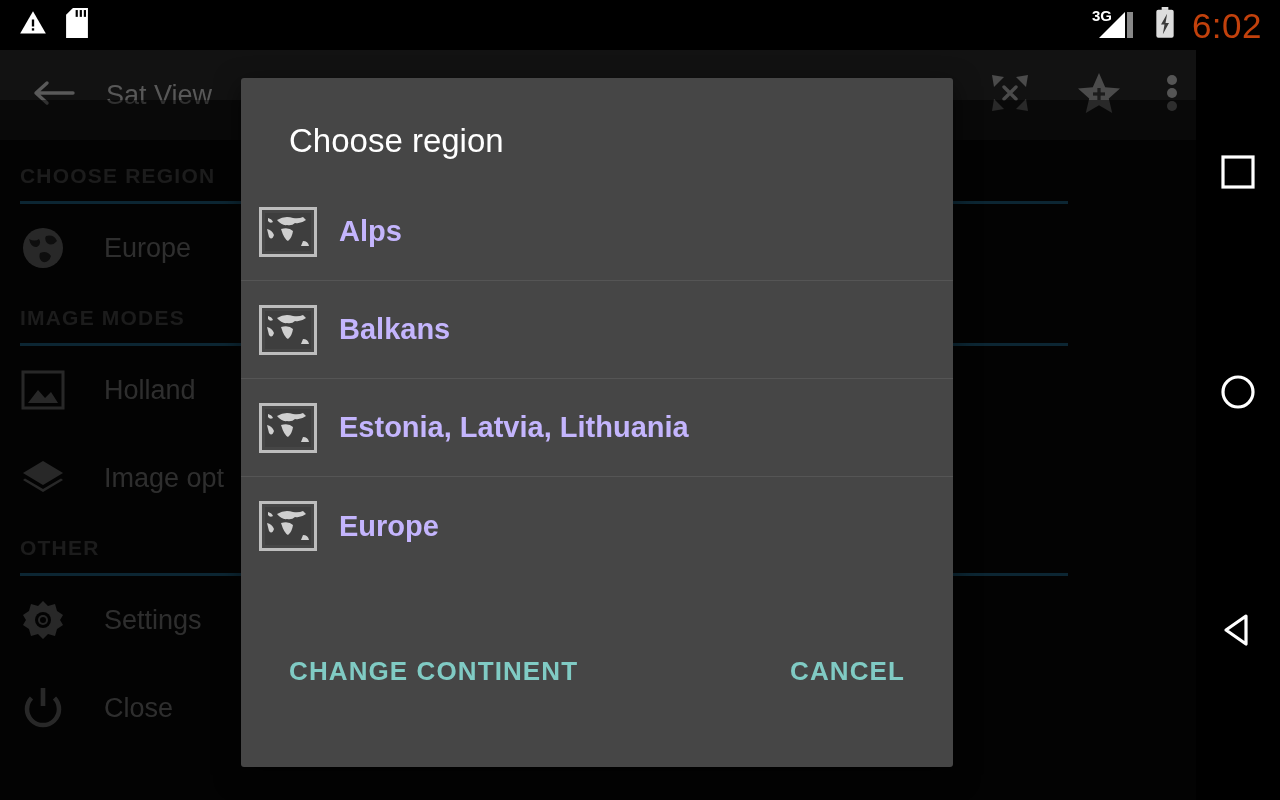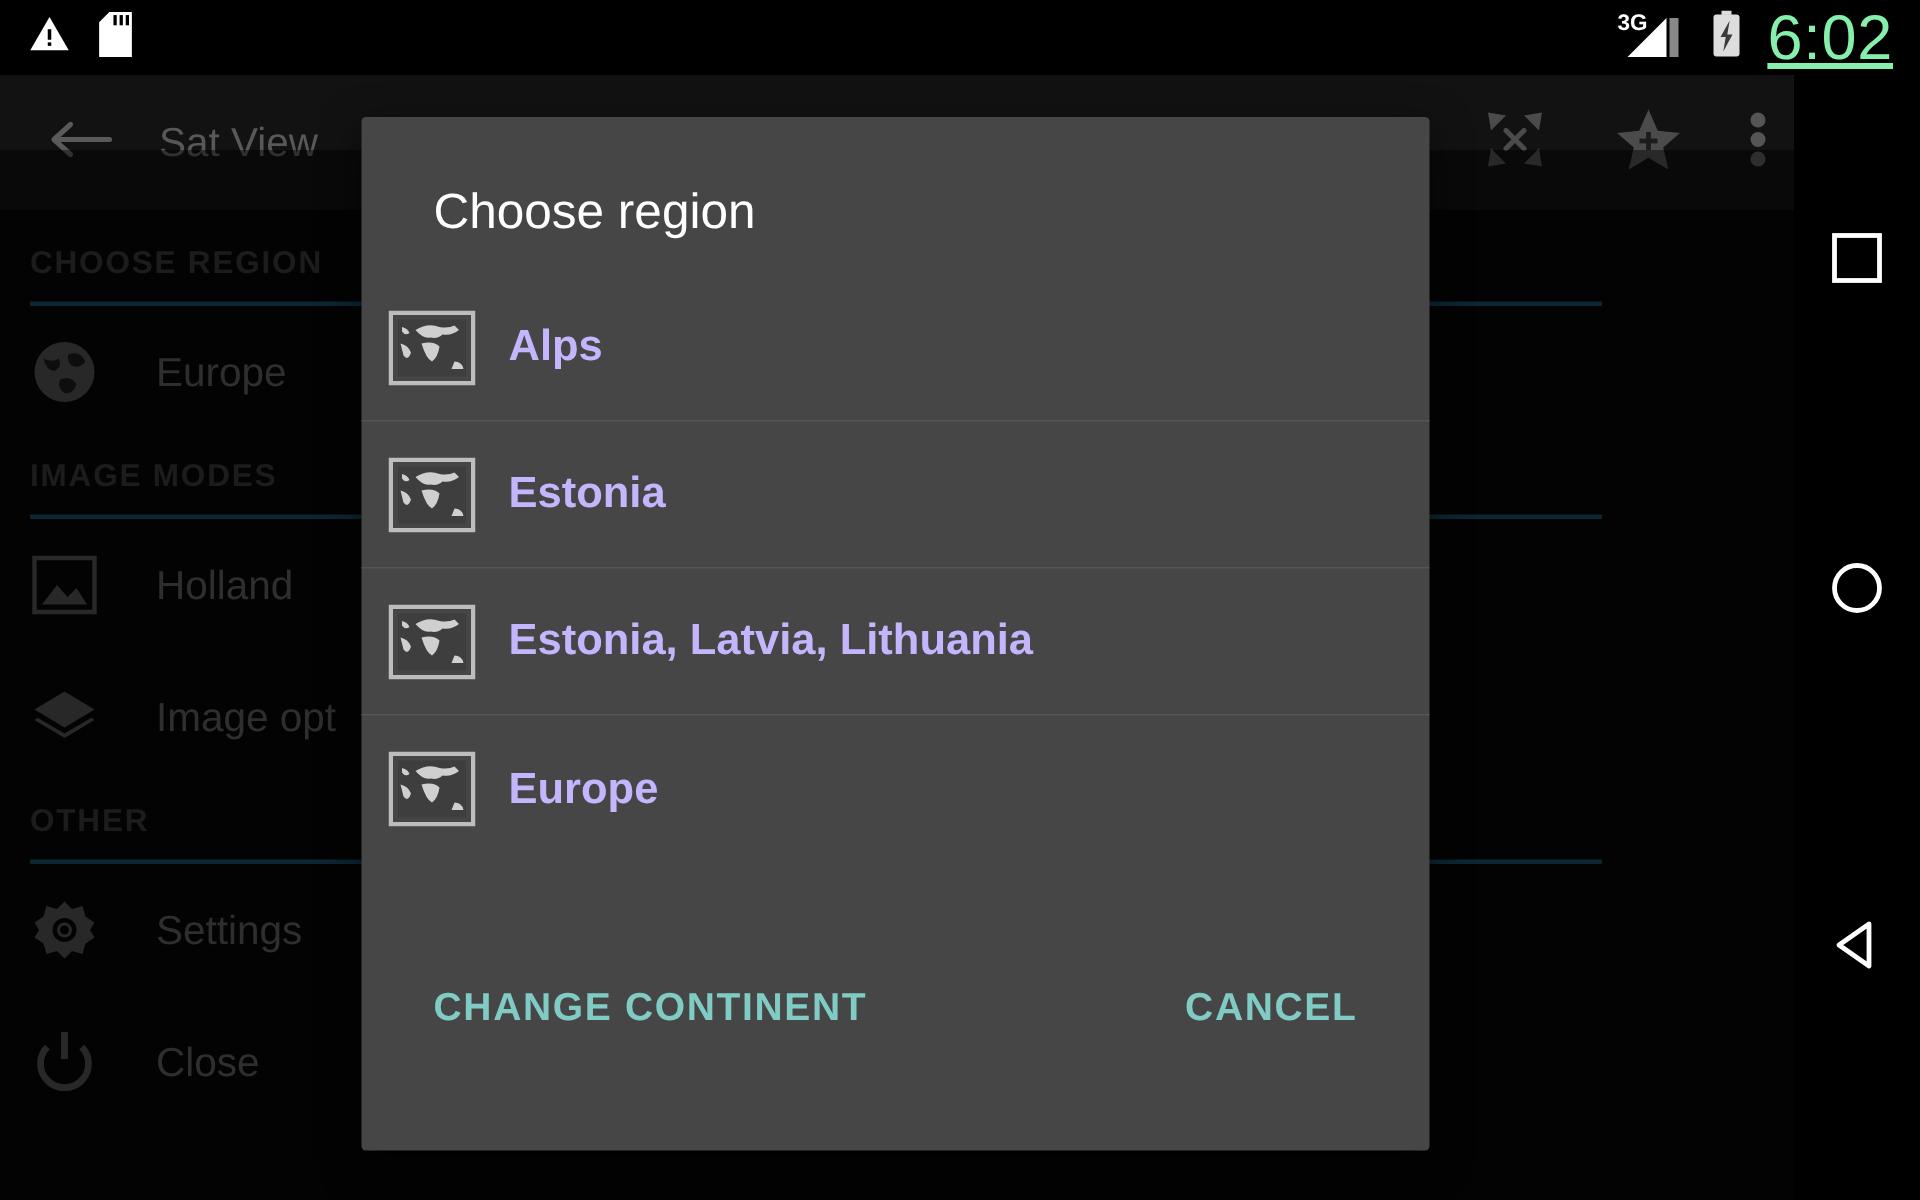--- a/index.html
+++ b/index.html
@@ -11,21 +11,21 @@
   }
   #screen { position:relative; width:1280px; height:800px; background:#000; }
 
   
   #status-bar {
     position:absolute; left:0; top:0; width:1280px; height:50px;
     background:#000; z-index:40;
   }
   #status-left { position:absolute; left:18px; top:0; height:50px; display:flex; align-items:center; gap:18px; }
   #status-right { position:absolute; right:18px; top:0; height:50px; display:flex; align-items:center; gap:16px; }
-  .status-time { color:#86efac; font-size:42px; letter-spacing:.5px; line-height:1;text-decoration:underline; }
+  .status-time { color:#c2410c; font-size:35px; letter-spacing:.5px; line-height:1; }
 
   
   #app-window { position:absolute; left:0; top:50px; width:1196px; height:750px; background:#050505; }
 
   #appbar { position:absolute; left:0; top:0; width:1196px; height:90px; background:#121212; }
   #appbar-left { position:absolute; left:32px; top:0; height:90px; display:flex; align-items:center; gap:30px; }
   #appbar-title { color:#585858; font-size:27px; }
   #appbar-actions { position:absolute; right:18px; top:0; height:90px; display:flex; align-items:center; gap:44px; }
 
   
@@ -241,21 +241,21 @@
       </div>
 
       <div class="region-row">
         <span class="thumb">
           <svg width="58" height="50" viewBox="0 0 58 50">
             <rect x="1.5" y="1.5" width="55" height="47" fill="none" stroke="#bdbdbd" stroke-width="3"></rect>
             <rect x="6" y="6" width="46" height="38" fill="#3e3e3e"></rect>
             <path fill="#cfcfcf" d="M9 11 q4 1 5 4 q-3 2 -5 -1 Z M8 22 q5 1 7 6 q-2 6 -5 2 Z M18 13 q8 -5 16 -2 q6 1 10 -1 l3 3 q-5 4 -11 3 q-3 3 -8 2 q-5 1 -10 -5 Z M22 22 q8 -2 12 2 q-1 7 -5 10 q-4 -2 -7 -12 Z M44 34 q5 0 6 5 l-8 0 Z"></path>
           </svg>
         </span>
-        <span class="region-label">Estonia</span>
+        <span class="region-label">Balkans</span>
       </div>
 
 
       <div class="region-row">
         <span class="thumb">
           <svg width="58" height="50" viewBox="0 0 58 50">
             <rect x="1.5" y="1.5" width="55" height="47" fill="none" stroke="#bdbdbd" stroke-width="3"></rect>
             <rect x="6" y="6" width="46" height="38" fill="#3e3e3e"></rect>
             <path fill="#cfcfcf" d="M9 11 q4 1 5 4 q-3 2 -5 -1 Z M8 22 q5 1 7 6 q-2 6 -5 2 Z M18 13 q8 -5 16 -2 q6 1 10 -1 l3 3 q-5 4 -11 3 q-3 3 -8 2 q-5 1 -10 -5 Z M22 22 q8 -2 12 2 q-1 7 -5 10 q-4 -2 -7 -12 Z M44 34 q5 0 6 5 l-8 0 Z"></path>
           </svg>

